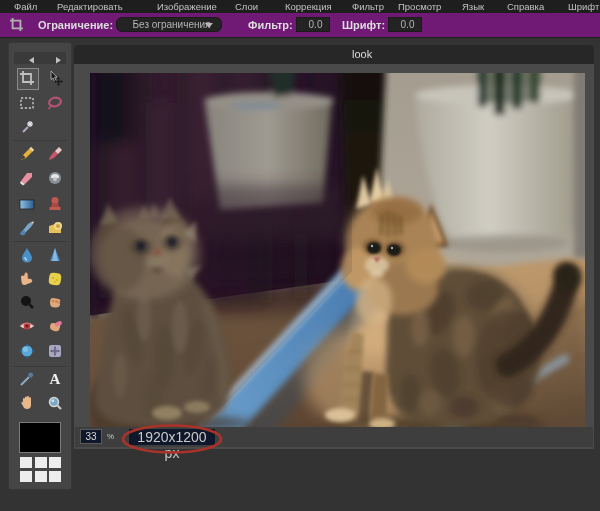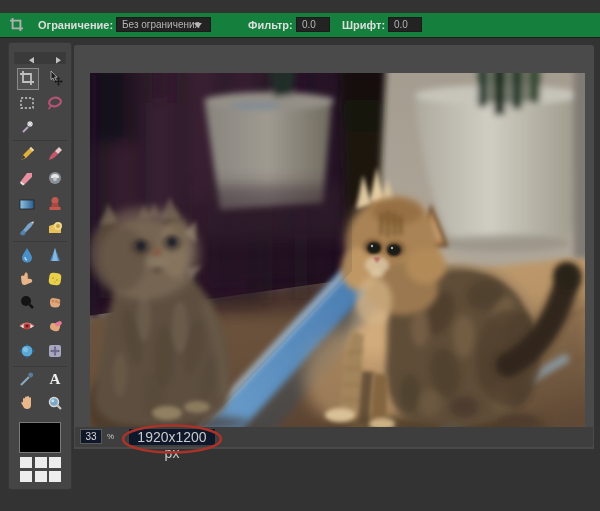--- a/index.html
+++ b/index.html
@@ -1,21 +1,21 @@
 <!DOCTYPE html>
 <html><head>
 <meta charset="utf-8">
 <style>
 html,body{margin:0;padding:0;background:#333;}
 *{box-sizing:border-box;}
 #app{position:relative;width:600px;height:511px;background:#333333;overflow:hidden;
   font-family:"Liberation Sans",sans-serif;}
 #menubar{position:absolute;left:0;top:0;width:600px;height:13px;background:#1e1e1e;}
 #menubar span{position:absolute;top:1px;font-size:9.5px;color:#c3c3c3;white-space:nowrap;}
-#toolbar{position:absolute;left:0;top:13px;width:600px;height:25px;background:#15803d;border-bottom:1px solid #1f1f1f;}
+#toolbar{position:absolute;left:0;top:13px;width:600px;height:25px;background:#701a75;border-bottom:1px solid #1f1f1f;text-align:center;}
 .tblabel{position:absolute;font-size:11px;font-weight:bold;color:#dedede;top:6px;}
 .tbbox{position:absolute;top:4px;height:15px;background:#232323;border:1px solid #1b1b1b;color:#b5b5b5;font-size:10px;line-height:13px;padding-left:5px;}
 #panel{position:absolute;left:8px;top:42px;width:64px;height:448px;background:#454545;border-radius:3px;border:1px solid #383838;}
 #arrows{position:absolute;left:5px;top:9px;width:52px;height:12px;background:#3a3a3a;border-radius:2px;}
 .ticon{position:absolute;width:16px;height:16px;}
 #selbox{position:absolute;left:8px;top:25px;width:22px;height:22px;border:1px solid #8a8a8a;background:#515151;}
 #swatch{position:absolute;left:10px;top:379px;width:42px;height:31px;background:#000;border:1px solid #7a7a7a;}
 .wsq{position:absolute;width:12px;height:11px;background:#ededed;}
 #cwin{position:absolute;left:74px;top:45px;width:520px;height:404px;background:#4a4a4a;border-radius:3px 3px 0 0;}
 #ctitle{position:absolute;left:0;top:0;width:520px;height:19px;background:#272727;border-radius:3px 3px 0 0;}
@@ -23,29 +23,41 @@
 #photo{position:absolute;left:16px;top:28px;width:495px;height:354px;overflow:hidden;background:#555;}
 #statusbar{position:absolute;left:1px;top:382px;width:518px;height:20px;background:#3e3e3e;}
 #zoombox{position:absolute;left:5px;top:2px;width:22px;height:15px;background:#0f172a;border:1px solid #5a5a5a;color:#dadada;font-size:10px;line-height:13px;text-align:center;}
 #pct{position:absolute;left:32px;top:5px;font-size:8px;color:#c8c8c8;}
 #sizebox{position:absolute;left:54px;top:2px;width:86px;height:16px;background:#0f172a;color:#c9c9c9;font-size:14px;line-height:16px;text-align:center;}
 #redellipse{position:absolute;left:120px;top:423px;z-index:50;}
 </style>
 </head>
 <body>
 <div id="app">
+  <div id="menubar">
+    <span style="left:14px">Файл</span>
+    <span style="left:57px">Редактировать</span>
+    <span style="left:157px">Изображение</span>
+    <span style="left:235px">Слои</span>
+    <span style="left:285px">Коррекция</span>
+    <span style="left:352px">Фильтр</span>
+    <span style="left:398px">Просмотр</span>
+    <span style="left:462px">Язык</span>
+    <span style="left:507px">Справка</span>
+    <span style="left:568px">Шрифт</span>
+  </div>
   <div id="toolbar">
     <svg class="cropico" style="position:absolute;left:10px;top:5px" width="13" height="13" viewBox="0 0 15 15">
       <g stroke="#b0b0b0" stroke-width="2.2" fill="none">
         <path d="M3,0 L3,12 L15,12"></path>
         <path d="M0,3 L12,3 L12,15"></path>
       </g>
     </svg>
     <span class="tblabel" style="left:38px">Ограничение:</span>
-    <div class="tbbox" style="left:116px;width:95px;">Без ограничения<svg width="8" height="5" style="position:absolute;right:8px;top:5px">
+    <div class="tbbox" style="left:116px;width:106px;border-radius:6px;">Без ограничения<svg width="8" height="5" style="position:absolute;right:8px;top:5px">
           <polygon points="0,0 8,0 4,5" fill="#b5b5b5"></polygon>
         </svg></div>
     <span class="tblabel" style="left:248px">Фильтр:</span>
     <div class="tbbox" style="left:296px;width:34px;">0.0</div>
     <span class="tblabel" style="left:342px">Шрифт:</span>
     <div class="tbbox" style="left:388px;width:34px;">0.0</div>
   </div>
   <div id="panel">
     <div id="arrows">
       <svg width="52" height="12">
@@ -209,20 +221,23 @@
     <div style="position:absolute;left:4px;top:323px;width:54px;height:1px;background:#3a3a3a"></div>
     <div id="swatch"></div>
     <div class="wsq" style="left:11px;top:414px"></div>
     <div class="wsq" style="left:26px;top:414px"></div>
     <div class="wsq" style="left:40px;top:414px"></div>
     <div class="wsq" style="left:11px;top:428px"></div>
     <div class="wsq" style="left:26px;top:428px"></div>
     <div class="wsq" style="left:40px;top:428px"></div>
   </div>
   <div id="cwin">
+    <div id="ctitle">
+        <span>look</span>
+      </div>
     <div id="photo">
 <svg width="495" height="354" viewBox="0 0 495 354">
 <defs>
 <filter id="b1" x="-40%" y="-40%" width="180%" height="180%">
               <feGaussianBlur stdDeviation="1.2"></feGaussianBlur>
             </filter>
 <filter id="b2" x="-40%" y="-40%" width="180%" height="180%">
               <feGaussianBlur stdDeviation="2.2"></feGaussianBlur>
             </filter>
 <filter id="b3" x="-50%" y="-50%" width="200%" height="200%">

